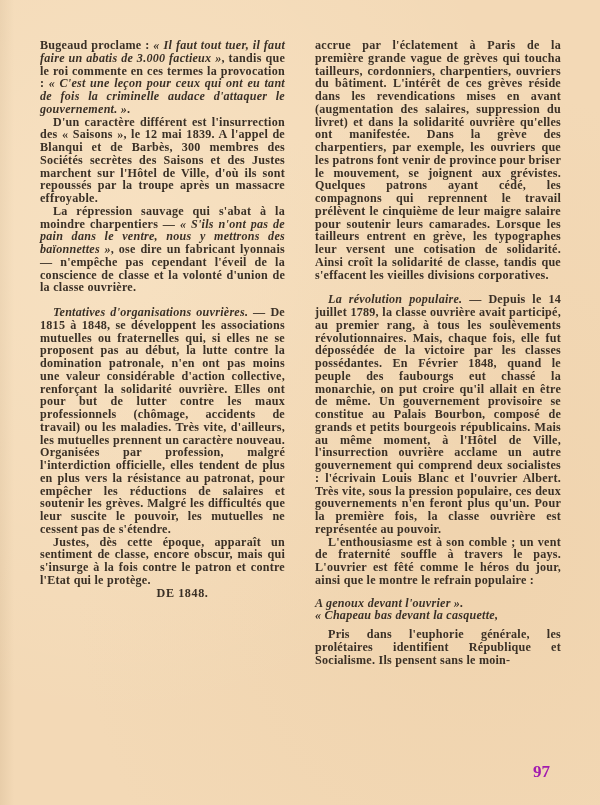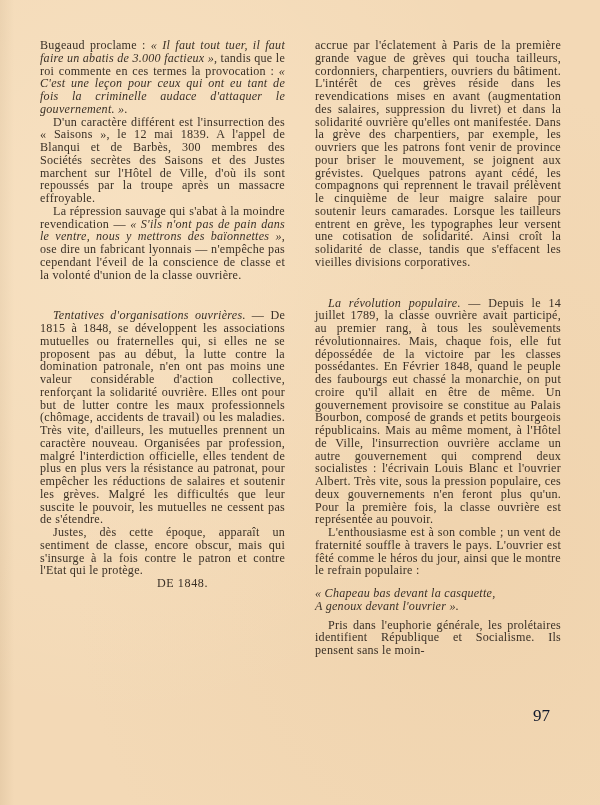--- a/index.html
+++ b/index.html
@@ -7,76 +7,76 @@
     width: 600px; height: 805px; overflow: hidden;
     background: #f3d9b6;
     background-image:
       radial-gradient(ellipse at 20% 30%, rgba(255,240,215,0.35), rgba(0,0,0,0) 60%),
       radial-gradient(ellipse at 80% 70%, rgba(230,195,150,0.25), rgba(0,0,0,0) 60%),
       linear-gradient(90deg, rgba(180,150,110,0.18) 0px, rgba(0,0,0,0) 14px);
     position: relative;
     font-family: "DejaVu Serif", "Liberation Serif", serif;
     color: #3a3026;
   }
-  .page { position: absolute; left: 0; top: 0; width: 516px; height: 805px; }
+  .page { position: absolute; left: 0; top: 0; width: 516px; height: 805px; font-weight: bold; }
   .col {
     position: absolute; top: 39px; width: 245px;
     font-size: 12.1px; line-height: 12.75px;
     text-align: justify;
     font-family: "Liberation Serif", "DejaVu Serif", serif;
     letter-spacing: 0.25px;
   }
   .col-left { left: 40px; }
   .col-right { left: 315px; width: 246px; }
   p { margin: 0; }
   .indent { text-indent: 13px; }
-  .gap { margin-top: 28px; }
+  .gap { margin-top: 12px; }
   em { font-style: italic; }
   .heading {
     margin-top: 21px;
     letter-spacing: 1.6px;
     text-align: justify;
     text-align-last: justify;
   }
   .heading2 { padding-left: 40px; letter-spacing: 0.6px; text-align: center; }
   .refrain { margin-top: 10px; margin-bottom: 6px; }
   .page-number {
-    position: absolute; left: 533px; top: 706px;
-    font-size: 17px; font-family: "Liberation Serif", serif; color: #0f172a; text-align: center;
+    position: absolute; left: 533px; top: 762px;
+    font-size: 17px; font-family: "Liberation Serif", serif; color: #a21caf; text-align: center;
   }
 </style>
 </head>
 <body>
 
 <div class="page">
 
   <div class="col col-left">
     <p><span>Bugeaud proclame : </span><em>« Il faut tout tuer, il faut faire un abatis de 3.000 factieux »</em><span>, tandis que le roi commente en ces termes la provocation : </span><em>« C'est une leçon pour ceux qui ont eu tant de fois la criminelle audace d'attaquer le gouvernement. »</em><span>.</span></p>
 
     <p class="indent">D'un caractère différent est l'insurrection des « Saisons », le 12 mai 1839. A l'appel de Blanqui et de Barbès, 300 membres des Sociétés secrètes des Saisons et des Justes marchent sur l'Hôtel de Ville, d'où ils sont repoussés par la troupe après un massacre effroyable.</p>
 
-    <p class="indent"><span>La répression sauvage qui s'abat à la moindre revendication — </span><em>« S'ils n'ont pas de pain dans le ventre, nous y mettrons des baïonnettes »</em><span>, ose dire un fabricant lyonnais — n'empêche pas cependant l'éveil de la conscience de classe et la volonté d'union de la classe ouvrière.</span></p>
+    <p class="indent"><span>La répression sauvage qui s'abat à la moindre charpentiers — </span><em>« S'ils n'ont pas de pain dans le ventre, nous y mettrons des baïonnettes »</em><span>, ose dire un fabricant lyonnais — n'empêche pas cependant l'éveil de la conscience de classe et la volonté d'union de la classe ouvrière.</span></p>
 
     <p class="indent gap"><em>Tentatives d'organisations ouvrières.</em><span> — De 1815 à 1848, se développent les associations mutuelles ou fraternelles qui, si elles ne se proposent pas au début, la lutte contre la domination patronale, n'en ont pas moins une valeur considérable d'action collective, renforçant la solidarité ouvrière. Elles ont pour but de lutter contre les maux professionnels (chômage, accidents de travail) ou les maladies. Très vite, d'ailleurs, les mutuelles prennent un caractère nouveau. Organisées par profession, malgré l'interdiction officielle, elles tendent de plus en plus vers la résistance au patronat, pour empêcher les réductions de salaires et soutenir les grèves. Malgré les difficultés que leur suscite le pouvoir, les mutuelles ne cessent pas de s'étendre.</span></p>
 
     <p class="indent">Justes, dès cette époque, apparaît un sentiment de classe, encore obscur, mais qui s'insurge à la fois contre le patron et contre l'Etat qui le protège.</p>
 
     <div class="heading2">DE 1848.</div>
 
   </div>
 
   <div class="col col-right">
     <p>accrue par l'éclatement à Paris de la première grande vague de grèves qui toucha tailleurs, cordonniers, charpentiers, ouvriers du bâtiment. L'intérêt de ces grèves réside dans les revendications mises en avant (augmentation des salaires, suppression du livret) et dans la solidarité ouvrière qu'elles ont manifestée. Dans la grève des charpentiers, par exemple, les ouvriers que les patrons font venir de province pour briser le mouvement, se joignent aux grévistes. Quelques patrons ayant cédé, les compagnons qui reprennent le travail prélèvent le cinquième de leur maigre salaire pour soutenir leurs camarades. Lorsque les tailleurs entrent en grève, les typographes leur versent une cotisation de solidarité. Ainsi croît la solidarité de classe, tandis que s'effacent les vieilles divisions corporatives.</p>
 
     <p class="indent gap"><em>La révolution populaire.</em><span> — Depuis le 14 juillet 1789, la classe ouvrière avait participé, au premier rang, à tous les soulèvements révolutionnaires. Mais, chaque fois, elle fut dépossédée de la victoire par les classes possédantes. En Février 1848, quand le peuple des faubourgs eut chassé la monarchie, on put croire qu'il allait en être de même. Un gouvernement provisoire se constitue au Palais Bourbon, composé de grands et petits bourgeois républicains. Mais au même moment, à l'Hôtel de Ville, l'insurrection ouvrière acclame un autre gouvernement qui comprend deux socialistes : l'écrivain Louis Blanc et l'ouvrier Albert. Très vite, sous la pression populaire, ces deux gouvernements n'en feront plus qu'un. Pour la première fois, la classe ouvrière est représentée au pouvoir.</span></p>
 
     <p class="indent">L'enthousiasme est à son comble ; un vent de fraternité souffle à travers le pays. L'ouvrier est fêté comme le héros du jour, ainsi que le montre le refrain populaire :</p>
 
     <div class="refrain">
+      <div><em>A genoux devant l'ouvrier ».</em></div>
       <div><em>« Chapeau bas devant la casquette,</em></div>
-      <div><em>A genoux devant l'ouvrier ».</em></div>
     </div>
 
     <p class="indent">Pris dans l'euphorie générale, les prolétaires identifient République et Socialisme. Ils pensent sans le moin-</p>
   </div>
 
   <div class="page-number">97</div>
 </div>
 
 </body></html>

